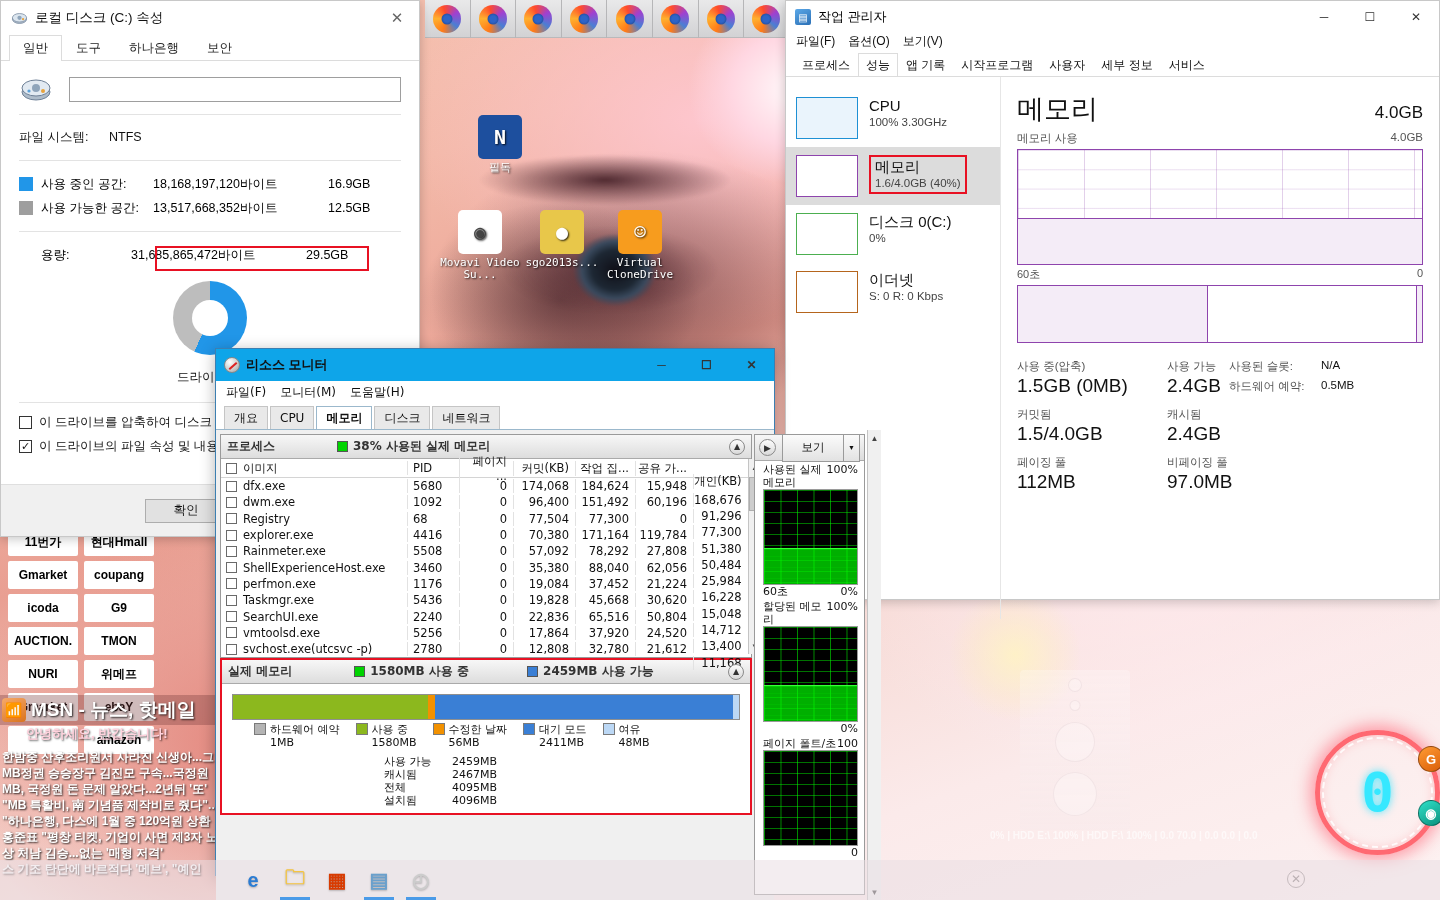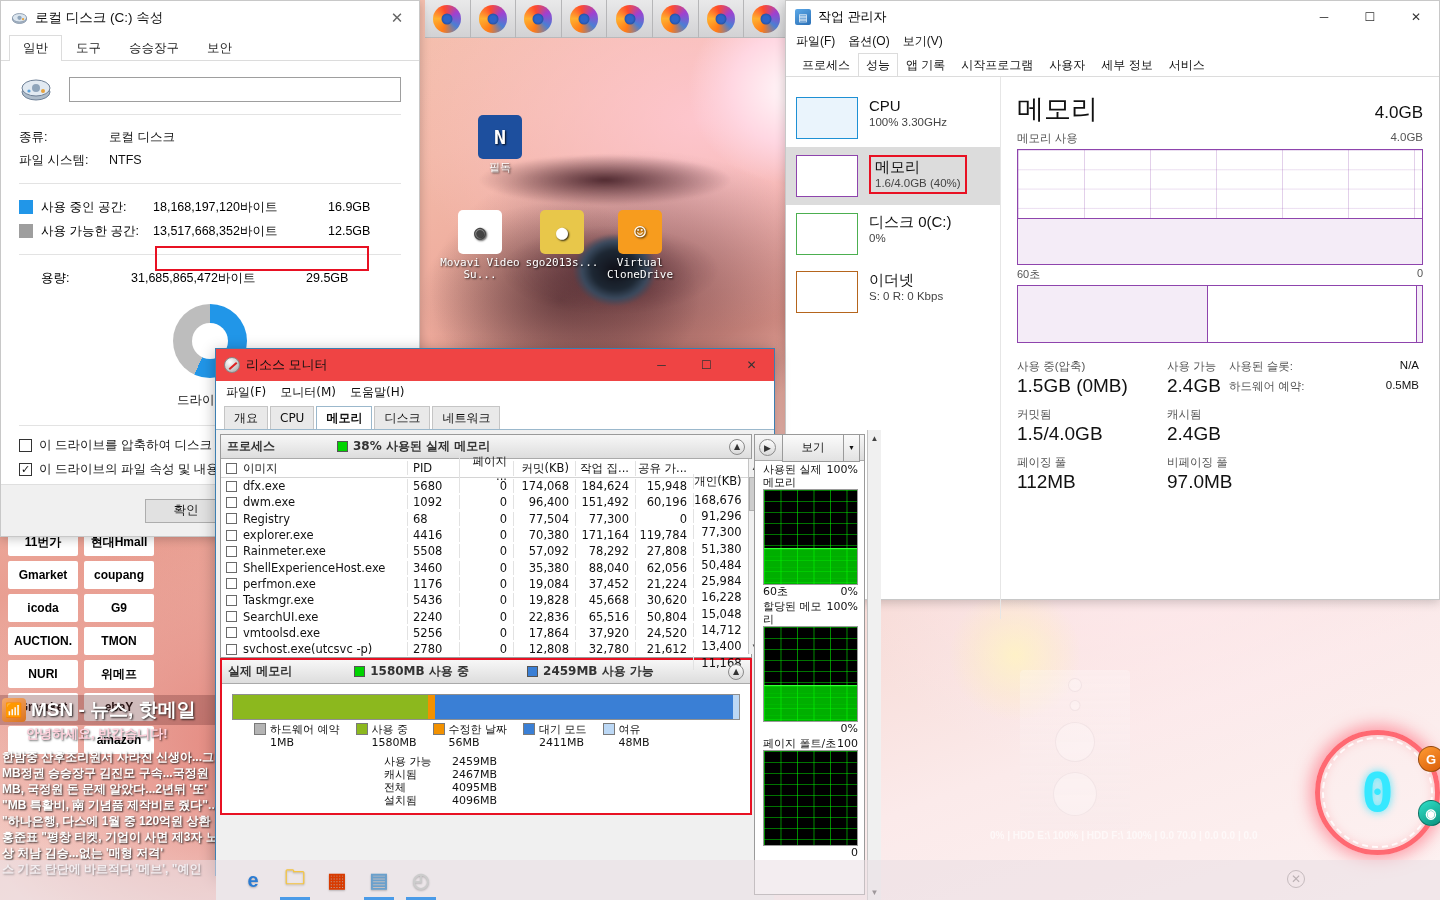--- a/index.html
+++ b/index.html
@@ -274,32 +274,32 @@
   }
   #tm-comp .seg-a { width: 47%; background: #f4ecf7; border-right: 1px solid #8e44ad; }
   #tm-comp .seg-b { flex: 1; background: #fff; border-right: 1px solid #8e44ad; }
   #tm-comp .seg-c { width: 5px; background: #f4ecf7; }
   #tm-stats { margin-top: 16px; position: relative; }
   .st-grp { display: flex; align-items: center; }
   .st-col { }
   .st-k { font-size: 11.5px; color: #555; }
   .st-v { font-size: 19px; color: #111; margin-top: 1px; }
   #tm-slots { position: absolute; right: 4px; top: 0; width: 190px; font-size: 11.5px; color: #555; }
-  #tm-slots .row { display: flex; margin-bottom: 5px; justify-content: space-between; }
+  #tm-slots .row { display: flex; margin-bottom: 5px; }
   #tm-slots .row .k { width: 92px; flex: none; }
   #tm-slots .row .v { color: #111; }
 
   
   #win-rm {
     position: absolute; left: 215px; top: 348px; width: 560px; height: 528px;
     background: #f0f0f0; border: 1px solid #3c7fb1; box-shadow: 0 3px 14px rgba(0,0,0,.3);
   }
   #rm-title {
     height: 32px; display: flex; align-items: center; padding-left: 8px;
-    background: #ef4444; font-size: 13px; font-weight: normal; color: #111;
+    background: #0ea5e9; font-size: 13px; font-weight: bold; color: #111;
   }
   #rm-title .ico {
     width: 16px; height: 16px; margin-right: 6px; flex: none; border-radius: 50%;
     background: radial-gradient(circle at 35% 30%, #fff, #c9c9c9 60%, #9a9a9a);
     border: 1px solid #888; position: relative;
   }
   #rm-title .ico::after {
     content: ''; position: absolute; left: 2.5px; top: 6.5px; width: 10px; height: 2px;
     background: #d22; transform: rotate(-42deg);
   }
@@ -562,39 +562,35 @@
         <ellipse cx="12" cy="11" rx="10" ry="6" fill="#dce6ef" stroke="#6f8197"></ellipse>
         <circle cx="12" cy="11" r="3" fill="#8fa5bb"></circle>
         <circle cx="17" cy="13" r="1.6" fill="#e8a33d"></circle>
       </svg>
       <span>로컬 디스크 (C:) 속성</span>
       <div id="props-close">✕</div>
     </div>
     <div id="props-tabs">
         <div class="tab active">일반</div>
         <div class="tab">도구</div>
-        <div class="tab">승승장구</div>
+        <div class="tab">하나은행</div>
         <div class="tab">보안</div>
       </div>
     <div id="props-body">
       <div id="vol-row">
         <svg id="vol-ico" viewBox="0 0 34 28">
           <ellipse cx="17" cy="17" rx="14" ry="8" fill="#aebcca" stroke="#6f8197"></ellipse>
           <ellipse cx="17" cy="13" rx="14" ry="8" fill="#e2eaf2" stroke="#6f8197"></ellipse>
           <circle cx="17" cy="13" r="4" fill="#8fa5bb"></circle>
           <circle cx="24" cy="16" r="2" fill="#e8a33d"></circle>
           <circle cx="10" cy="16" r="1.6" fill="#5aa0d8"></circle>
         </svg>
         <input id="vol-input" type="text" value="" style="">
       </div>
       <div class="pr-hr"></div>
-      <div class="pr-line">
-        <span class="lbl">종류:</span>
-        <span class="val">로컬 디스크</span>
-      </div>
       <div class="pr-line">
         <span class="lbl">파일 시스템:</span>
         <span class="val">NTFS</span>
       </div>
       <div class="pr-hr"></div>
       <div class="cap-row">
         <span class="cap-sw" style="background:#2196e8"></span>
         <span class="cap-name">사용 중인 공간:</span>
         <span class="cap-bytes">18,168,197,120바이트</span>
         <span class="cap-gb">16.9GB</span>

